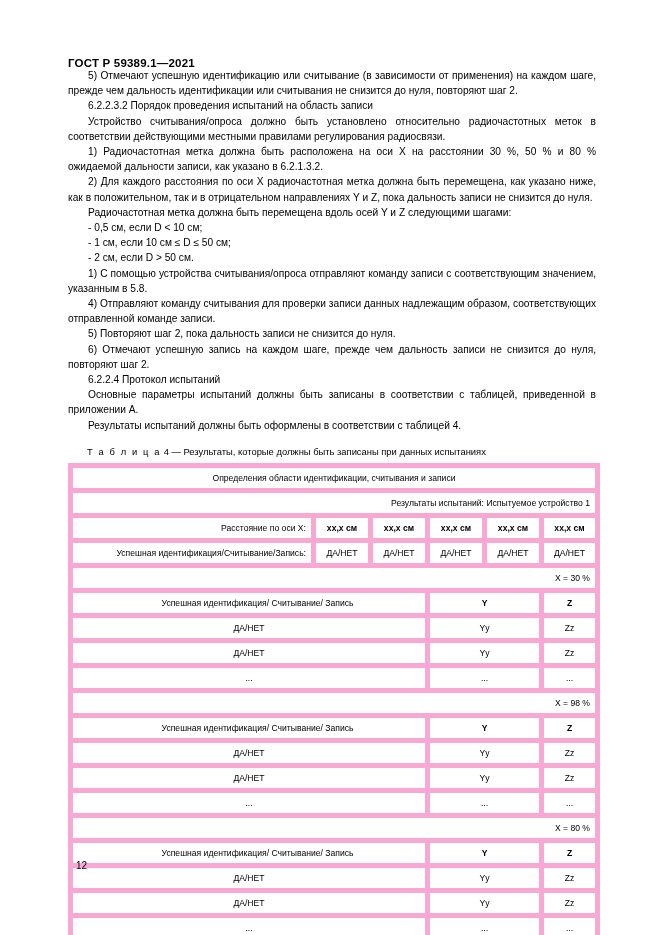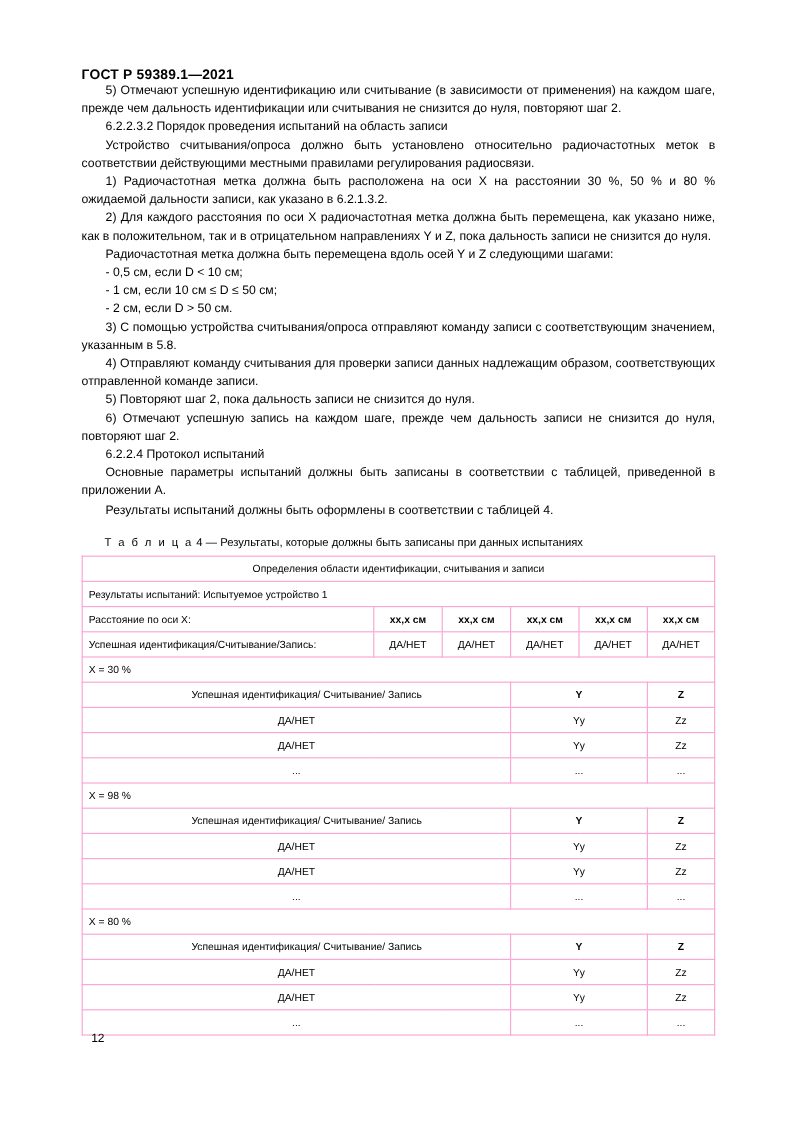--- a/index.html
+++ b/index.html
@@ -62,27 +62,27 @@
   .table-caption .sp {
     letter-spacing: 1.6px;
   }
   table.results {
     border-collapse: collapse;
     width: 527px;
     table-layout: fixed;
     font-size: 8.6px;
   }
   table.results td {
-    border: 1px solid #f9a8d4;
+    border: 5px solid #f9a8d4;
     padding: 4px 5px;
     vertical-align: middle;
     height: 12px;
   }
   td.c { text-align: center; }
-  td.l { text-align: left; }
+  td.l { text-align: right; }
   td.b { font-weight: bold; }
   .sub-label {
     padding-left: 22px !important;
     text-align: center;
   }
   .footer {
     position: absolute;
     left: 76px;
     top: 860px;
     font-size: 10px;
@@ -99,21 +99,21 @@
 
     <p class="body-text indent">5) Отмечают успешную идентификацию или считывание (в зависимости от применения) на каждом шаге, прежде чем дальность идентификации или считывания не снизится до нуля, повторяют шаг 2.</p>
     <p class="body-text indent">6.2.2.3.2 Порядок проведения испытаний на область записи</p>
     <p class="body-text indent">Устройство считывания/опроса должно быть установлено относительно радиочастотных меток в соответствии действующими местными правилами регулирования радиосвязи.</p>
     <p class="body-text indent">1) Радиочастотная метка должна быть расположена на оси X на расстоянии 30 %, 50 % и 80 % ожидаемой дальности записи, как указано в 6.2.1.3.2.</p>
     <p class="body-text indent">2) Для каждого расстояния по оси X радиочастотная метка должна быть перемещена, как указано ниже, как в положительном, так и в отрицательном направлениях Y и Z, пока дальность записи не снизится до нуля.</p>
     <p class="body-text indent">Радиочастотная метка должна быть перемещена вдоль осей Y и Z следующими шагами:</p>
     <p class="dash">- 0,5 см, если D &lt; 10 см;</p>
     <p class="dash">- 1 см, если 10 см ≤ D ≤ 50 см;</p>
     <p class="dash">- 2 см, если D &gt; 50 см.</p>
-    <p class="body-text indent">3) С помощью устройства считывания/опроса отправляют команду записи с соответствующим значением, указанным в 5.8.</p>
+    <p class="body-text indent">1) С помощью устройства считывания/опроса отправляют команду записи с соответствующим значением, указанным в 5.8.</p>
     <p class="body-text indent">4) Отправляют команду считывания для проверки записи данных надлежащим образом, соответствующих отправленной команде записи.</p>
     <p class="body-text indent">5) Повторяют шаг 2, пока дальность записи не снизится до нуля.</p>
     <p class="body-text indent">6) Отмечают успешную запись на каждом шаге, прежде чем дальность записи не снизится до нуля, повторяют шаг 2.</p>
     <p class="body-text indent">6.2.2.4 Протокол испытаний</p>
     <p class="body-text indent">Основные параметры испытаний должны быть записаны в соответствии с таблицей, приведенной в приложении А.</p>
     <p class="body-text indent">Результаты испытаний должны быть оформлены в соответствии с таблицей 4.</p>
 
     <div class="table-caption">
       <span class="sp">Т а б л и ц а</span>
       <span>4</span>

